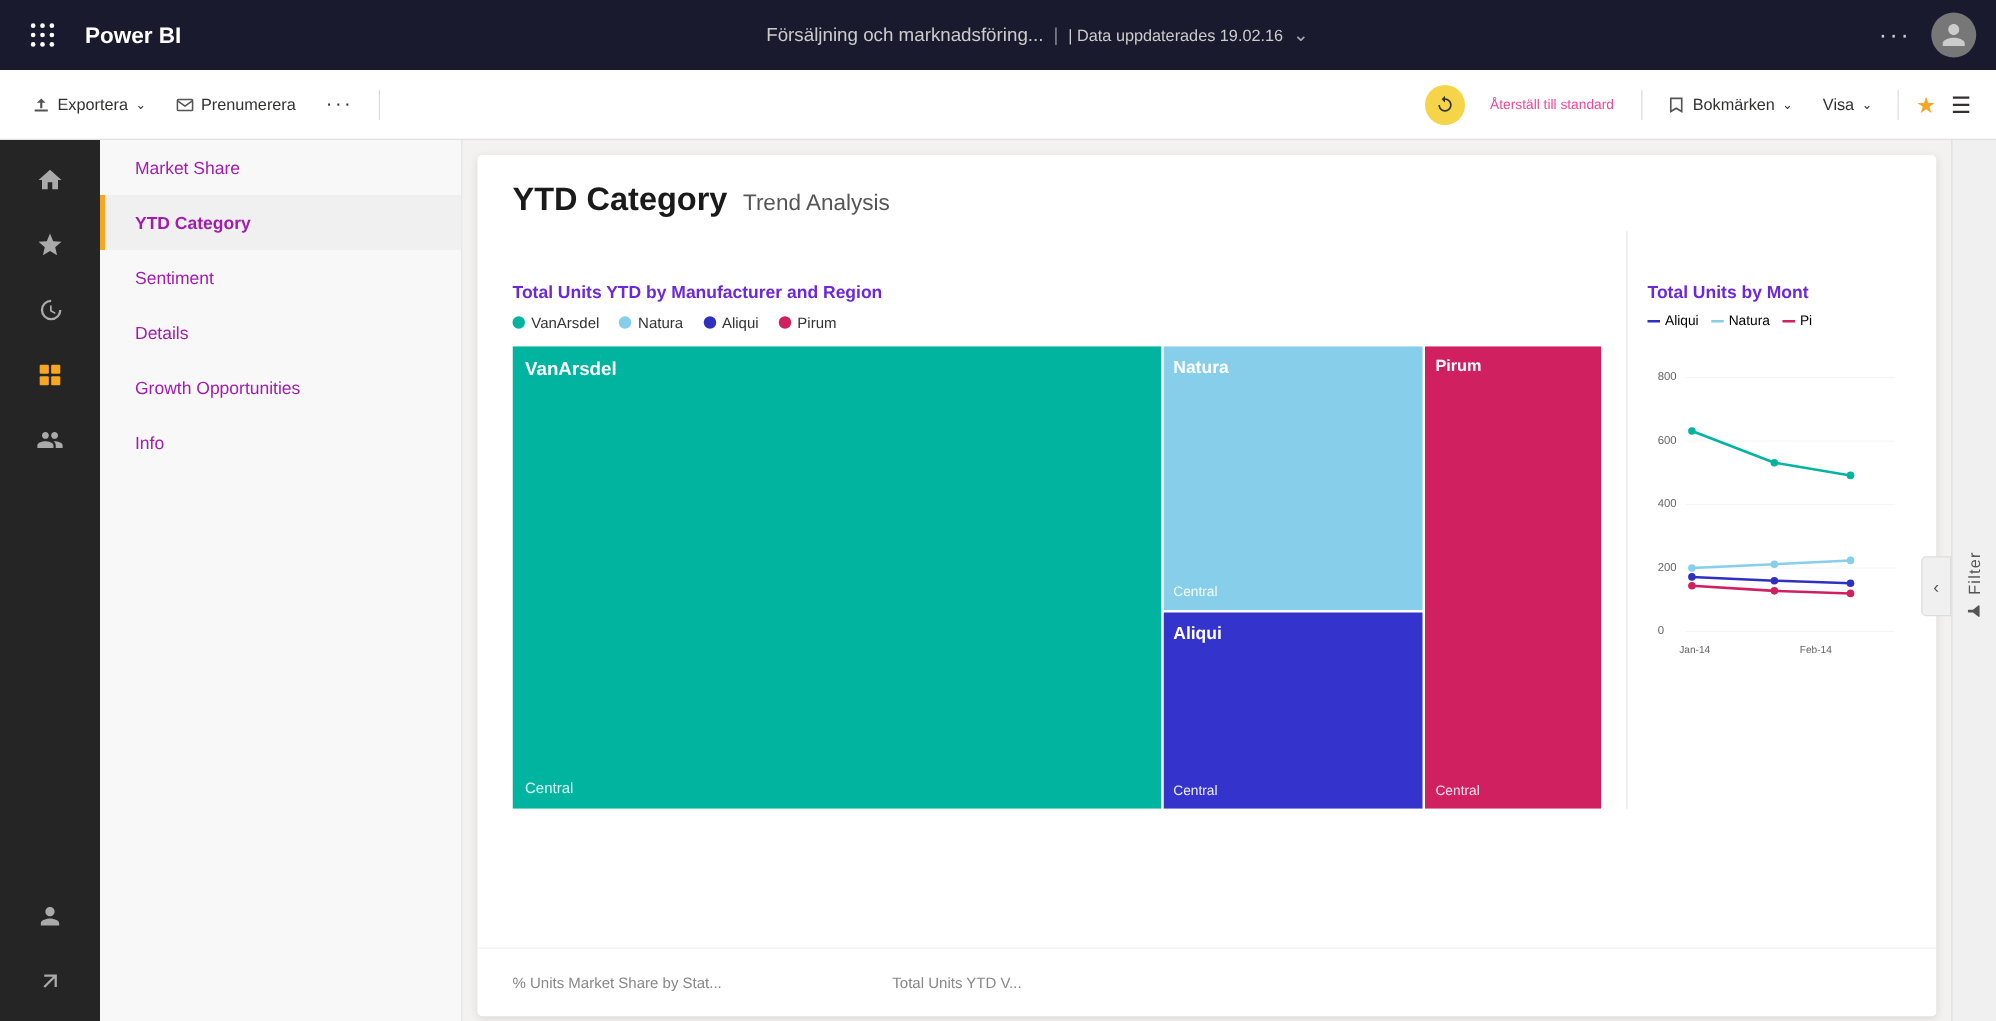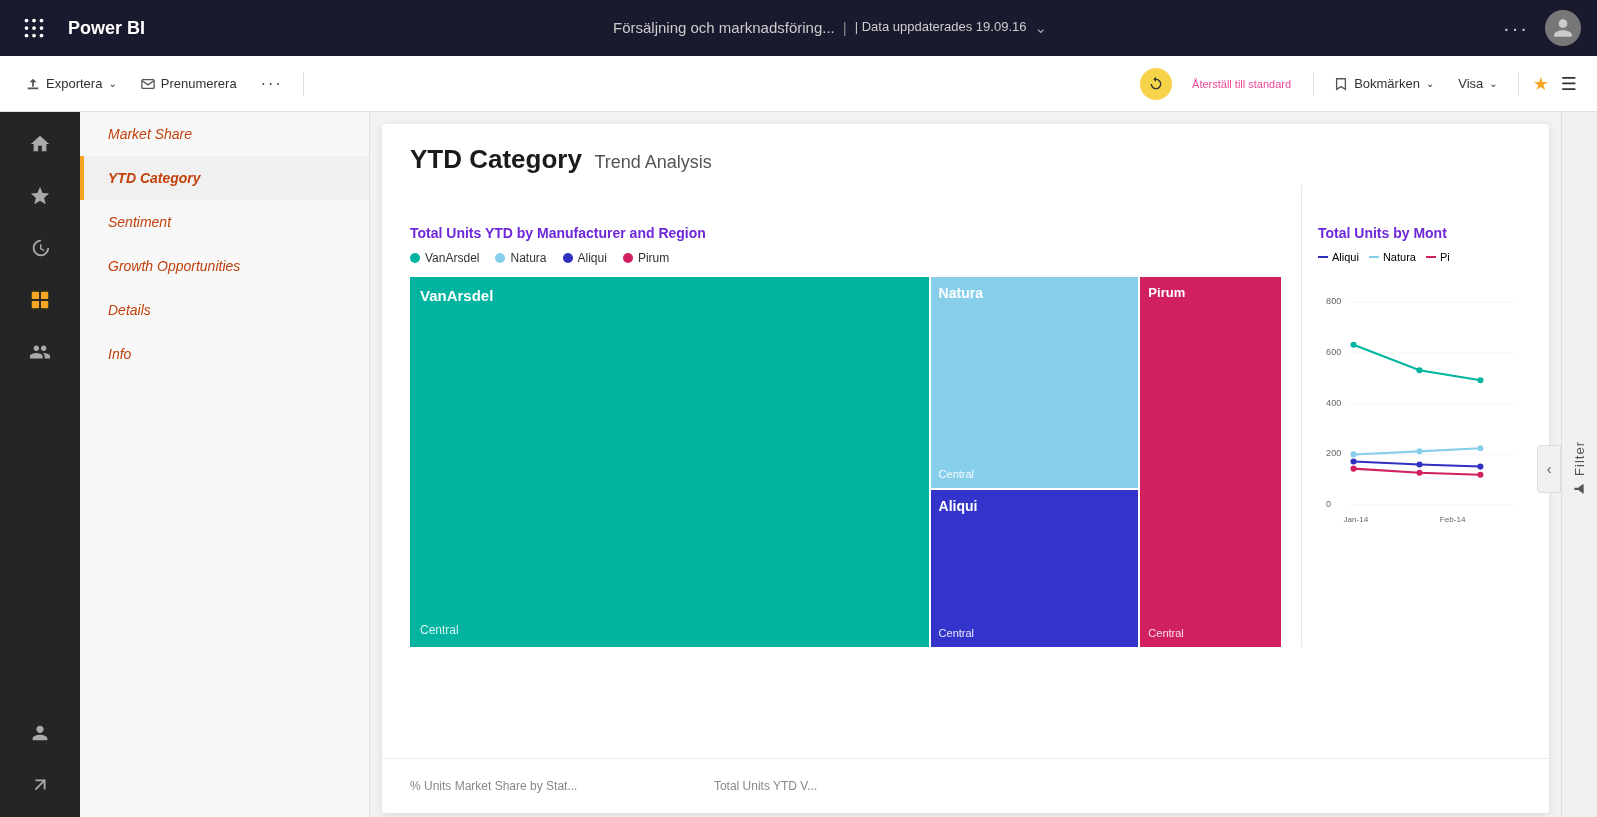--- a/index.html
+++ b/index.html
@@ -8,21 +8,21 @@
     
     .topbar {
       display: flex; align-items: center;
       background: #1a1a2e; color: white;
       height: 56px; padding: 0 16px; gap: 16px;
       position: relative; z-index: 10;
     }
     .topbar-grid { display: flex; align-items: center; justify-content: center; width: 36px; height: 36px; cursor: pointer; }
     .topbar-grid svg { width: 20px; height: 20px; fill: white; }
     .topbar-logo { font-size: 18px; font-weight: 700; color: white; margin-right: 12px; }
-    .topbar-title { flex: 1; text-align: center; font-size: 15px; color: #ccc; display: flex; align-items: flex-start; justify-content: center; gap: 8px; }
+    .topbar-title { flex: 1; text-align: center; font-size: 15px; color: #ccc; display: flex; align-items: center; justify-content: center; gap: 8px; }
     .topbar-title span.sep { color: #888; }
     .topbar-more { font-size: 20px; color: #ccc; cursor: pointer; letter-spacing: 2px; }
     .topbar-avatar { width: 36px; height: 36px; border-radius: 50%; background: #777; display: flex; align-items: center; justify-content: center; cursor: pointer; }
     .topbar-avatar svg { width: 22px; height: 22px; fill: #ccc; }
 
     
     .toolbar {
       display: flex; align-items: center;
       background: #fff; border-bottom: 1px solid #e0e0e0;
       height: 56px; padding: 0 16px; gap: 4px;
@@ -68,24 +68,23 @@
     .nav-spacer { flex: 1; }
 
     
     .side-panel {
       width: 290px; background: #f8f8f8; border-right: 1px solid #e0e0e0;
       padding: 0;
     }
     .side-panel-item {
       display: flex; align-items: flex-end;
       padding: 14px 20px 14px 24px;
-      cursor: pointer; font-size: 14px; color: #c2410c;
+      cursor: pointer; font-size: 14px; color: #a21caf;
       border-left: 4px solid transparent;
       background: transparent;
-      font-style: italic;
     }
     .side-panel-item.active {
       background: #f0f0f0; border-left: 4px solid #f5a623;
       font-weight: 600;
     }
 
     
     .content-area {
       flex: 1; background: #f3f2f1; overflow: hidden; position: relative;
       display: flex;
@@ -166,21 +165,21 @@
         <circle cx="14" cy="8" r="1.5"></circle>
         <circle cx="2" cy="14" r="1.5"></circle>
         <circle cx="8" cy="14" r="1.5"></circle>
         <circle cx="14" cy="14" r="1.5"></circle>
       </svg>
   </div>
   <div class="topbar-logo">Power BI</div>
   <div class="topbar-title">
     <span>Försäljning och marknadsföring...</span>
     <span class="sep">|</span>
-    <span style="font-size:13px;">| Data uppdaterades 19.09.16</span>
+    <span style="font-size:13px;">| Data uppdaterades 19.02.16</span>
     <span style="cursor:pointer;color:#aaa;">⌄</span>
   </div>
   <span class="topbar-more">···</span>
   <div class="topbar-avatar">
     <svg viewBox="0 0 24 24">
         <path d="M12 12c2.7 0 4.8-2.1 4.8-4.8S14.7 2.4 12 2.4 7.2 4.5 7.2 7.2 9.3 12 12 12zm0 2.4c-3.2 0-9.6 1.6-9.6 4.8v2.4h19.2v-2.4c0-3.2-6.4-4.8-9.6-4.8z"></path>
       </svg>
   </div>
 </div>
 
@@ -280,24 +279,24 @@
     <div class="side-panel-item">
       <span>Market Share</span>
     </div>
     <div class="side-panel-item active">
       <span>YTD Category</span>
     </div>
     <div class="side-panel-item">
       <span>Sentiment</span>
     </div>
     <div class="side-panel-item">
+      <span>Details</span>
+    </div>
+    <div class="side-panel-item">
       <span>Growth Opportunities</span>
-    </div>
-    <div class="side-panel-item">
-      <span>Details</span>
     </div>
     <div class="side-panel-item">
       <span>Info</span>
     </div>
   </div>
 
   <div class="content-area">
 
     <div class="collapse-btn" style="right:36px;">
       ‹

